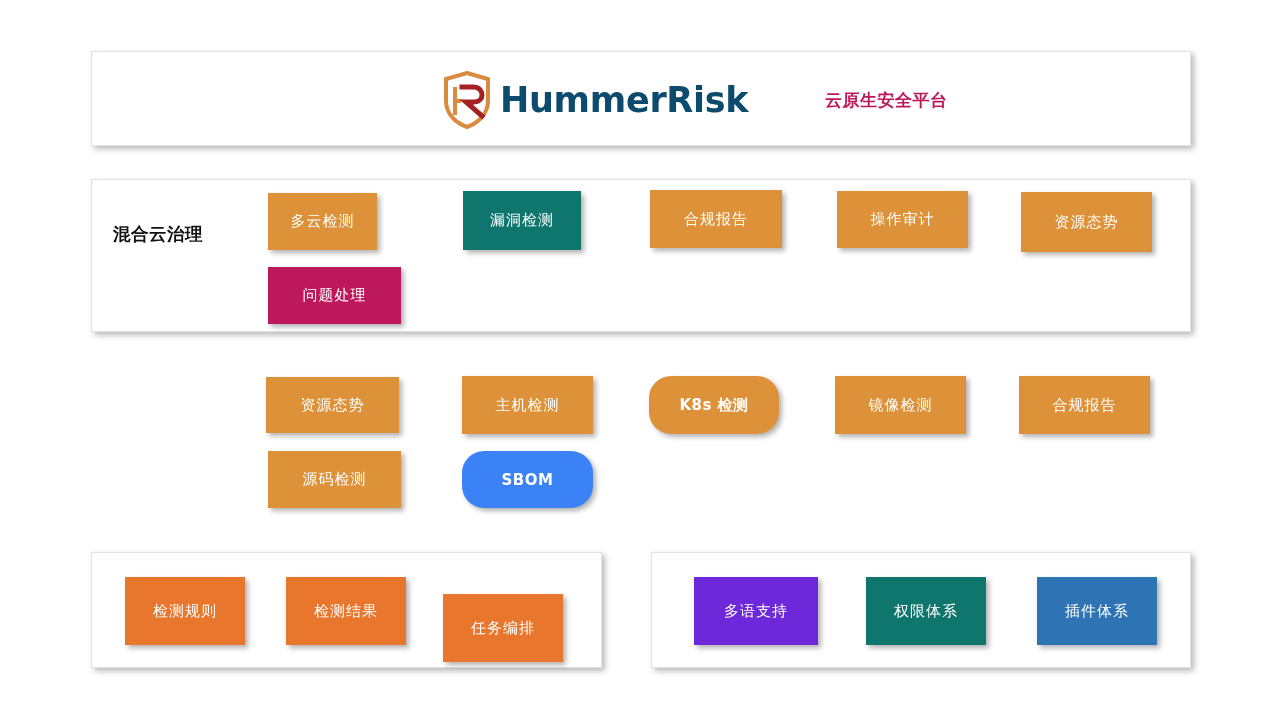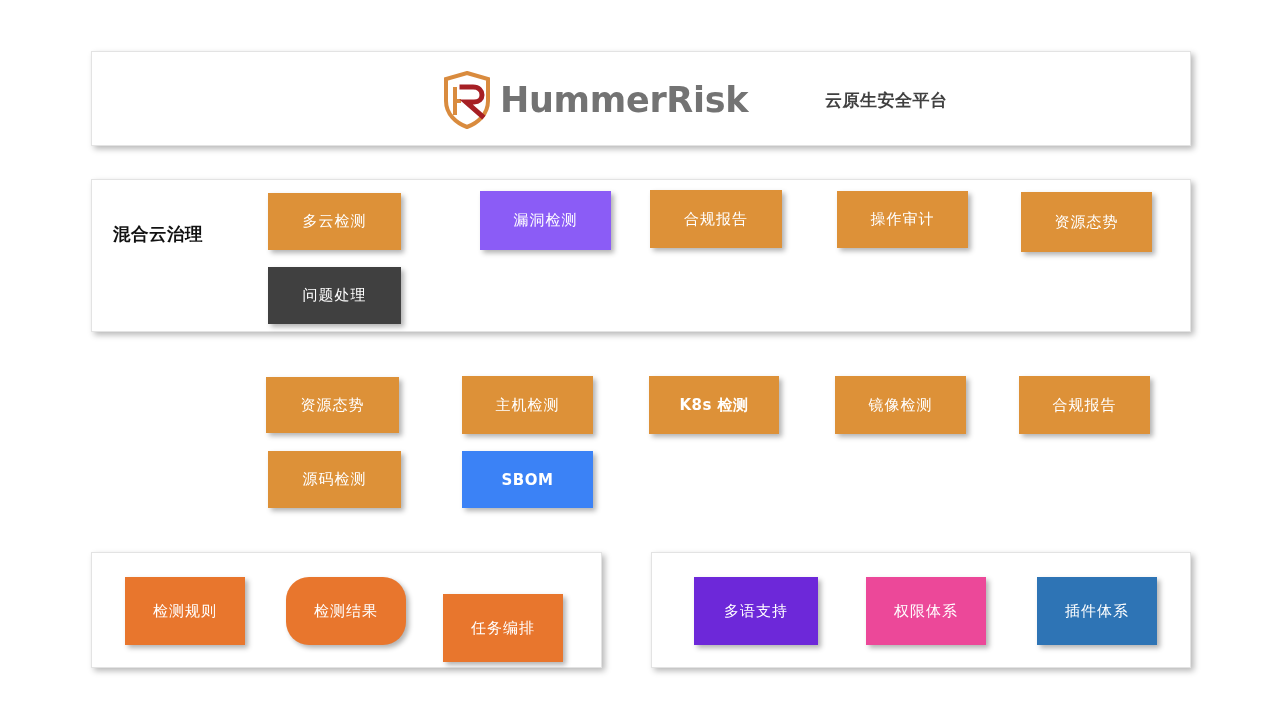--- a/index.html
+++ b/index.html
@@ -47,31 +47,31 @@
     gap: 8px;
   }
   .brand-logo {
     width: 50px;
     height: 58px;
     display: block;
   }
   .brand-name {
     font-size: 35px;
     font-weight: bold;
-    color: #737373;
+    color: #0c4a6e;
     letter-spacing: -0.3px;
     font-family: "DejaVu Sans", "Liberation Sans", sans-serif;
   }
   .header-subtitle {
     position: absolute;
     left: 733px;
     top: 37px;
     font-size: 17px;
     font-weight: bold;
-    color: #404040;
+    color: #be185d;
     letter-spacing: 0.5px;
   }
 
   
   .section-label {
     position: absolute;
     font-size: 17.5px;
     font-weight: bold;
     color: #111111;
     letter-spacing: 0.5px;
@@ -88,21 +88,21 @@
     font-size: 15px;
     letter-spacing: 1px;
     box-shadow: 3px 3px 5px rgba(0,0,0,0.30);
     box-sizing: border-box;
     text-align: center;
     font-family: "DejaVu Sans", "Liberation Sans", sans-serif;
   }
   .box.amber { background: #DD9138; }
   .box.orange { background: #E8762D; }
   .box.blue  { background: #2E74B5; }
-  .box.latin { font-weight: bold; letter-spacing: 0.5px; }
+  .box.latin { font-weight: bold; letter-spacing: 0.5px; border-radius: 22px; }
 </style>
 </head>
 <body>
 
 <div class="stage">
 
   <div class="panel" id="panel-header">
     <div class="brand">
       <span class="brand-logo-wrap">
         <svg class="brand-logo" viewBox="0 0 50 58" xmlns="http://www.w3.org/2000/svg">
@@ -120,34 +120,34 @@
   <div class="panel" id="panel-hybrid">
     <div class="section-label" style="left:21px; top:42px;">混合云治理</div>
   </div>
 
 
   <div class="panel" id="panel-engine"></div>
 
   <div class="panel" id="panel-platform"></div>
 
   <div id="boxes-layer">
-      <div class="box amber" style="left: 268px; top: 193px; width: 133px; height: 57px; background: rgb(221, 145, 56); font-family: Liberation Mono, monospace;">多云检测</div>
-      <div class="box amber" style="left: 480px; top: 191px; width: 131px; height: 59px; background: #8b5cf6;">漏洞检测</div>
+      <div class="box amber" style="left: 268px; top: 193px; width: 109px; height: 57px; background: rgb(221, 145, 56); font-family: Liberation Mono, monospace;">多云检测</div>
+      <div class="box amber" style="left: 463px; top: 191px; width: 118px; height: 59px; background: #0f766e;">漏洞检测</div>
       <div class="box amber" style="left: 650px; top: 190px; width: 132px; height: 58px; background: rgb(221, 145, 56);">合规报告</div>
       <div class="box amber" style="left: 837px; top: 191px; width: 131px; height: 57px; background: rgb(221, 145, 56);">操作审计</div>
       <div class="box amber" style="left: 1021px; top: 192px; width: 131px; height: 60px; background: rgb(221, 145, 56);">资源态势</div>
-      <div class="box amber" style="left: 268px; top: 267px; width: 133px; height: 57px; background: #404040;">问题处理</div>
+      <div class="box amber" style="left: 268px; top: 267px; width: 133px; height: 57px; background: #be185d;">问题处理</div>
       <div class="box amber" style="left: 266px; top: 377px; width: 133px; height: 56px; background: rgb(221, 145, 56);">资源态势</div>
       <div class="box amber" style="left: 462px; top: 376px; width: 131px; height: 58px; background: rgb(221, 145, 56);">主机检测</div>
       <div class="box amber latin" style="left: 649px; top: 376px; width: 130px; height: 58px; background: rgb(221, 145, 56);">K8s 检测</div>
       <div class="box amber" style="left: 835px; top: 376px; width: 131px; height: 58px; background: rgb(221, 145, 56);">镜像检测</div>
       <div class="box amber" style="left: 1019px; top: 376px; width: 131px; height: 58px; background: rgb(221, 145, 56);">合规报告</div>
       <div class="box amber" style="left: 268px; top: 451px; width: 133px; height: 57px; background: rgb(221, 145, 56);">源码检测</div>
       <div class="box amber latin" style="left: 462px; top: 451px; width: 131px; height: 57px; background: #3b82f6;">SBOM</div>
       <div class="box orange" style="left: 125px; top: 577px; width: 120px; height: 68px; background: rgb(232, 118, 45);">检测规则</div>
-      <div class="box orange" style="left: 286px; top: 577px; width: 120px; height: 68px; background: rgb(232, 118, 45); border-radius: 23px;">检测结果</div>
+      <div class="box orange" style="left: 286px; top: 577px; width: 120px; height: 68px; background: rgb(232, 118, 45);">检测结果</div>
       <div class="box orange" style="left: 443px; top: 577px; width: 120px; height: 68px; background: rgb(232, 118, 45); margin-top: 17px;">任务编排</div>
       <div class="box blue" style="left: 694px; top: 577px; width: 124px; height: 68px; background: #6d28d9;">多语支持</div>
-      <div class="box blue" style="left: 866px; top: 577px; width: 120px; height: 68px; background: #ec4899; text-align: center;">权限体系</div>
+      <div class="box blue" style="left: 866px; top: 577px; width: 120px; height: 68px; background: #0f766e; text-align: center;">权限体系</div>
       <div class="box blue" style="left: 1037px; top: 577px; width: 120px; height: 68px; background: rgb(46, 116, 181);">插件体系</div>
     </div>
 
 </div>
 
 </body></html>

